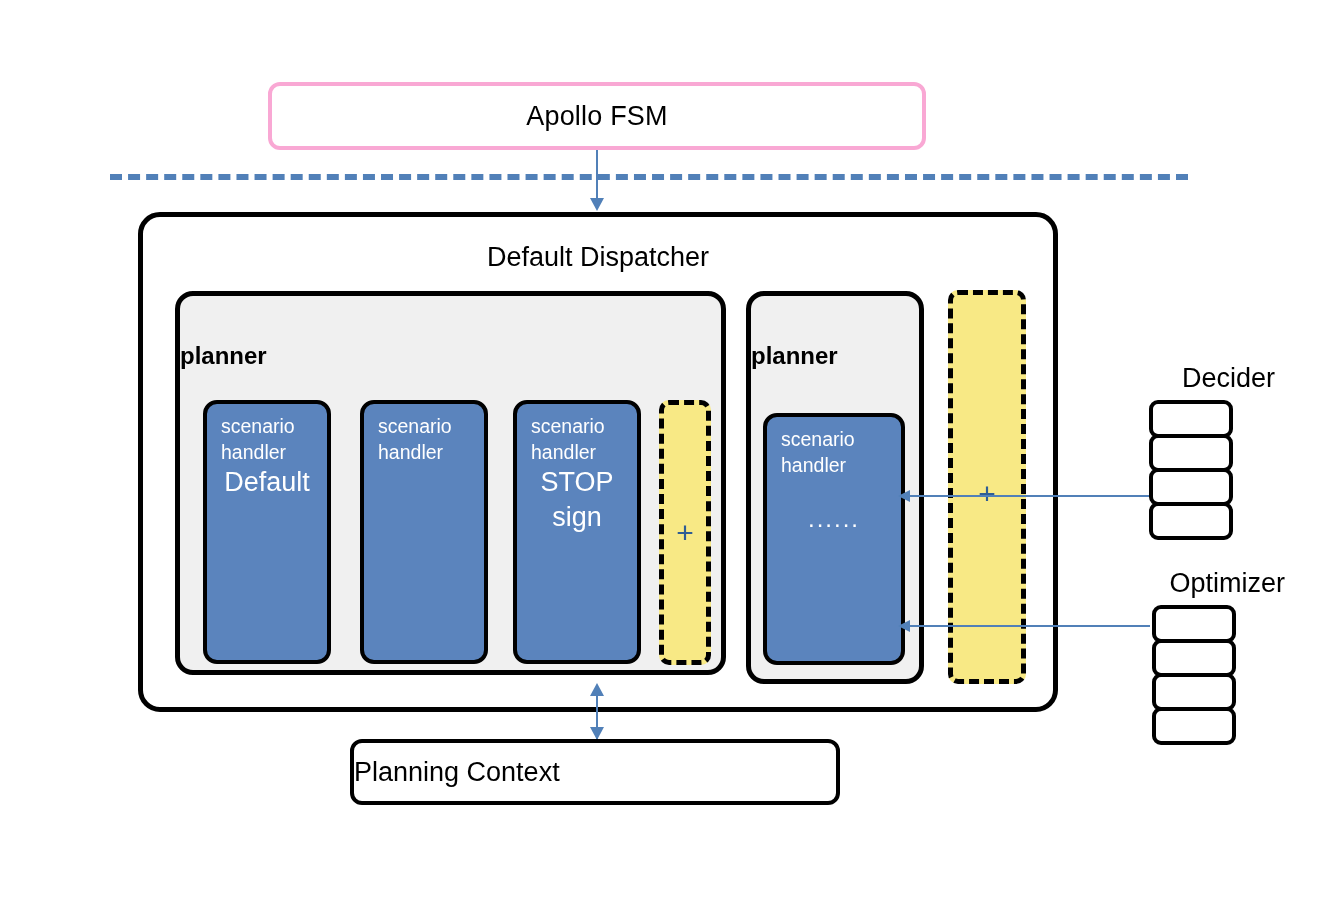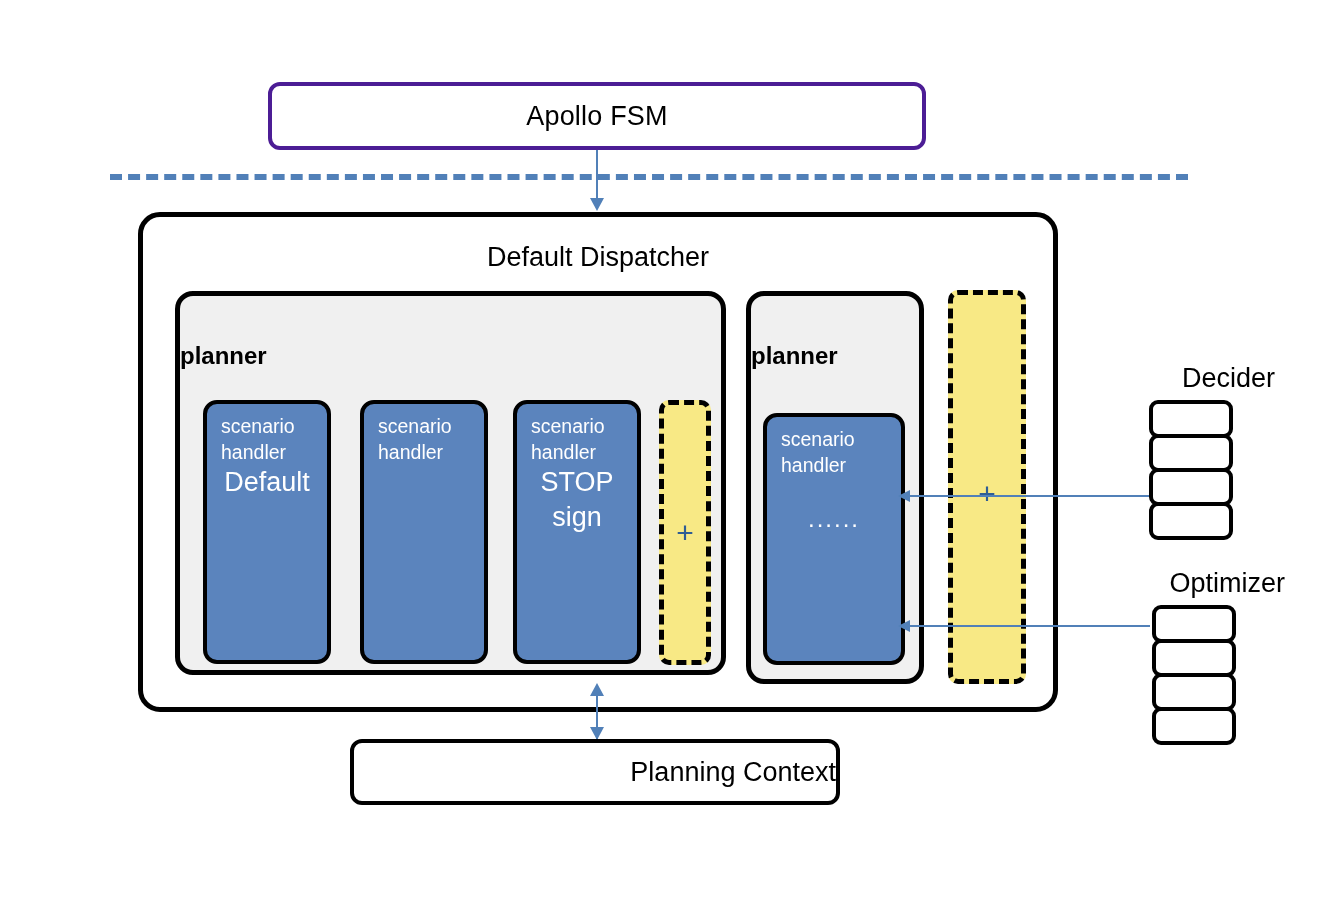--- a/index.html
+++ b/index.html
@@ -17,21 +17,21 @@
     height: 898px;
     background: #ffffff;
     overflow: hidden;
   }
 
   .abs { position: absolute; box-sizing: border-box; }
 
   
   .fsm-box {
     left: 268px; top: 82px; width: 658px; height: 68px;
-    border: 4px solid #4c1d95;
+    border: 4px solid #f9a8d4;
     border-radius: 12px;
     background: #ffffff;
     display: flex; align-items: center; justify-content: center;
     font-size: 27px;
     letter-spacing: .2px;
   }
 
   
   .sep-dashed {
     left: 110px; top: 174px; width: 1078px; height: 0;
@@ -176,21 +176,21 @@
   }
   .h-head-decider   { left: 898px; top: 490px; }
   .h-head-optimizer { left: 898px; top: 620px; }
 
   
   .ctx-box {
     left: 350px; top: 739px; width: 490px; height: 66px;
     border: 4px solid #000000;
     border-radius: 12px;
     background: #ffffff;
-    display: flex; align-items: center; justify-content: flex-end;
+    display: flex; align-items: center; justify-content: flex-start;
     font-size: 27px;
   }
 
   
   .stack-title {
     font-size: 27px;
     text-align: right;
     white-space: nowrap;
   }
   .stack {

